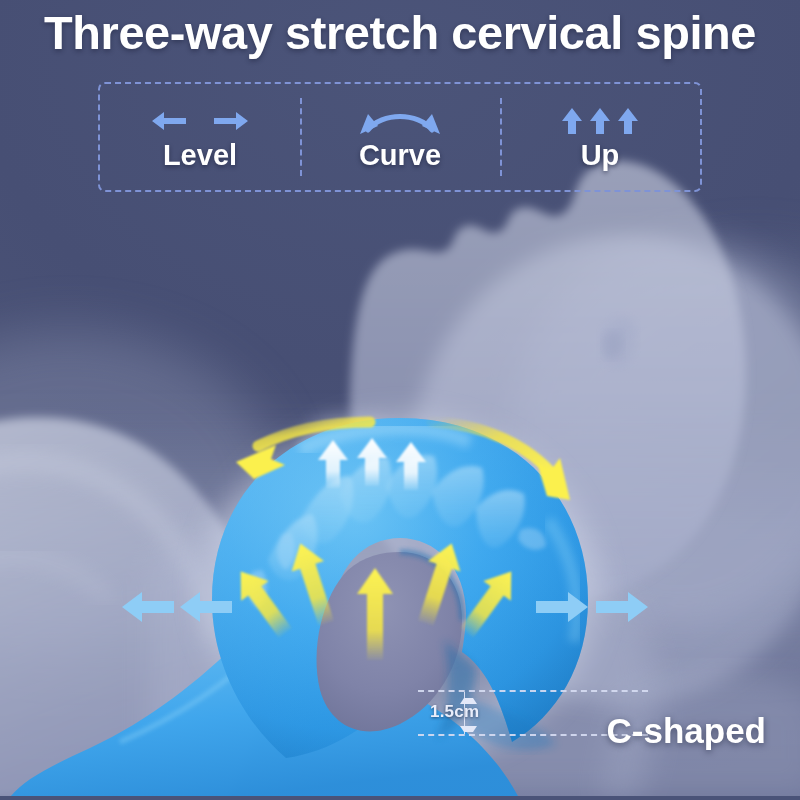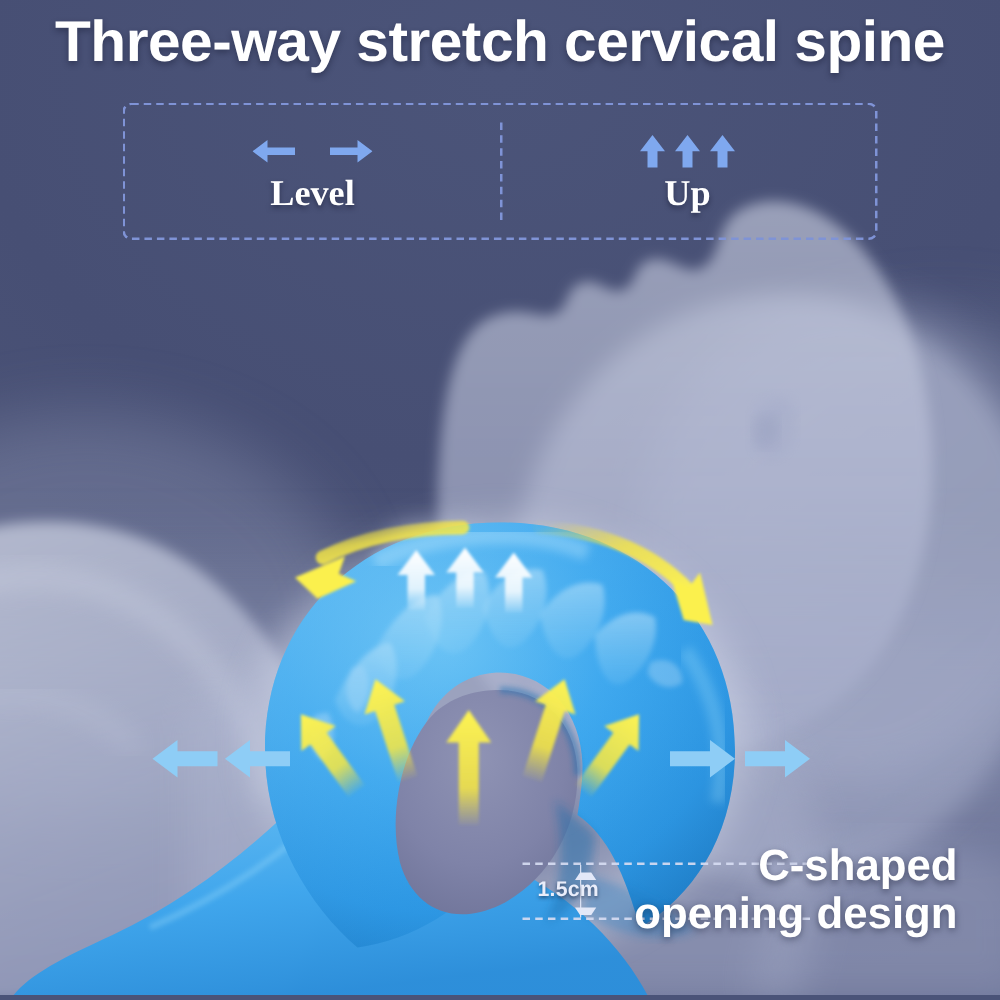--- a/index.html
+++ b/index.html
@@ -60,21 +60,21 @@
     position:relative;
     display:flex;flex-direction:column;align-items:center;justify-content:center;
     gap:4px;
   }
   .feature-cell + .feature-cell::before{
     content:"";position:absolute;left:0;top:14px;bottom:14px;
     border-left:2px dashed #7f93d6;
   }
   .feature-icon{height:32px;display:flex;align-items:center;justify-content:center;}
   .feature-label{
-    font-family:Liberation Serif, serif;
+    font-family:Liberation Sans, sans-serif;
     font-weight:700;font-size:29px;color:#fff;
     letter-spacing:0px;
     text-shadow:0 2px 4px rgba(20,24,48,.5);
     line-height:1;
   }
 
   
   .caption{
     position:absolute;right:34px;bottom:46px;
     text-align:right;
@@ -365,20 +365,30 @@
         <svg width="96" height="26" viewBox="0 0 96 26">
           <g fill="#7fa8ef">
             <path d="M12 4 L0 13 L12 22 v-6 h22 v-6 H12 z"></path>
             <path d="M84 4 L96 13 L84 22 v-6 H62 v-6 h22 z"></path>
           </g>
         </svg>
       </div>
       <div class="feature-label">Level</div>
     </div>
 
+    <div class="feature-cell">
+      <div class="feature-icon">
+        <svg width="96" height="30" viewBox="0 0 96 30">
+          <path d="M16 24 C 30 6, 66 6, 80 24" fill="none" stroke="#7fa8ef" stroke-width="5" stroke-linecap="round"></path>
+          <path d="M8 28 L16 8 L26 20 Z" fill="#7fa8ef"></path>
+          <path d="M88 28 L80 8 L70 20 Z" fill="#7fa8ef"></path>
+        </svg>
+      </div>
+      <div class="feature-label">Curve</div>
+    </div>
 
     <div class="feature-cell">
       <div class="feature-icon">
         <svg width="84" height="30" viewBox="0 0 84 30">
           <g fill="#7fa8ef">
             <path d="M14 2 l10 13 h-6 v13 h-8 V15 H4 z"></path>
             <path d="M42 2 l10 13 h-6 v13 h-8 V15 h-6 z"></path>
             <path d="M70 2 l10 13 h-6 v13 h-8 V15 h-6 z"></path>
           </g>
         </svg>
@@ -391,16 +401,15 @@
     <div class="dim-line top"></div>
     <div class="dim-line bot"></div>
     <div class="dim-tick"></div>
     <div class="dim-arrow up"></div>
     <div class="dim-arrow dn"></div>
     <div class="dim-text">1.5cm</div>
   </div>
 
   <div class="caption">
     <div>C-shaped</div>
-    <div>opening design</div>
   </div>
 
 </div>
 
 </body></html>

